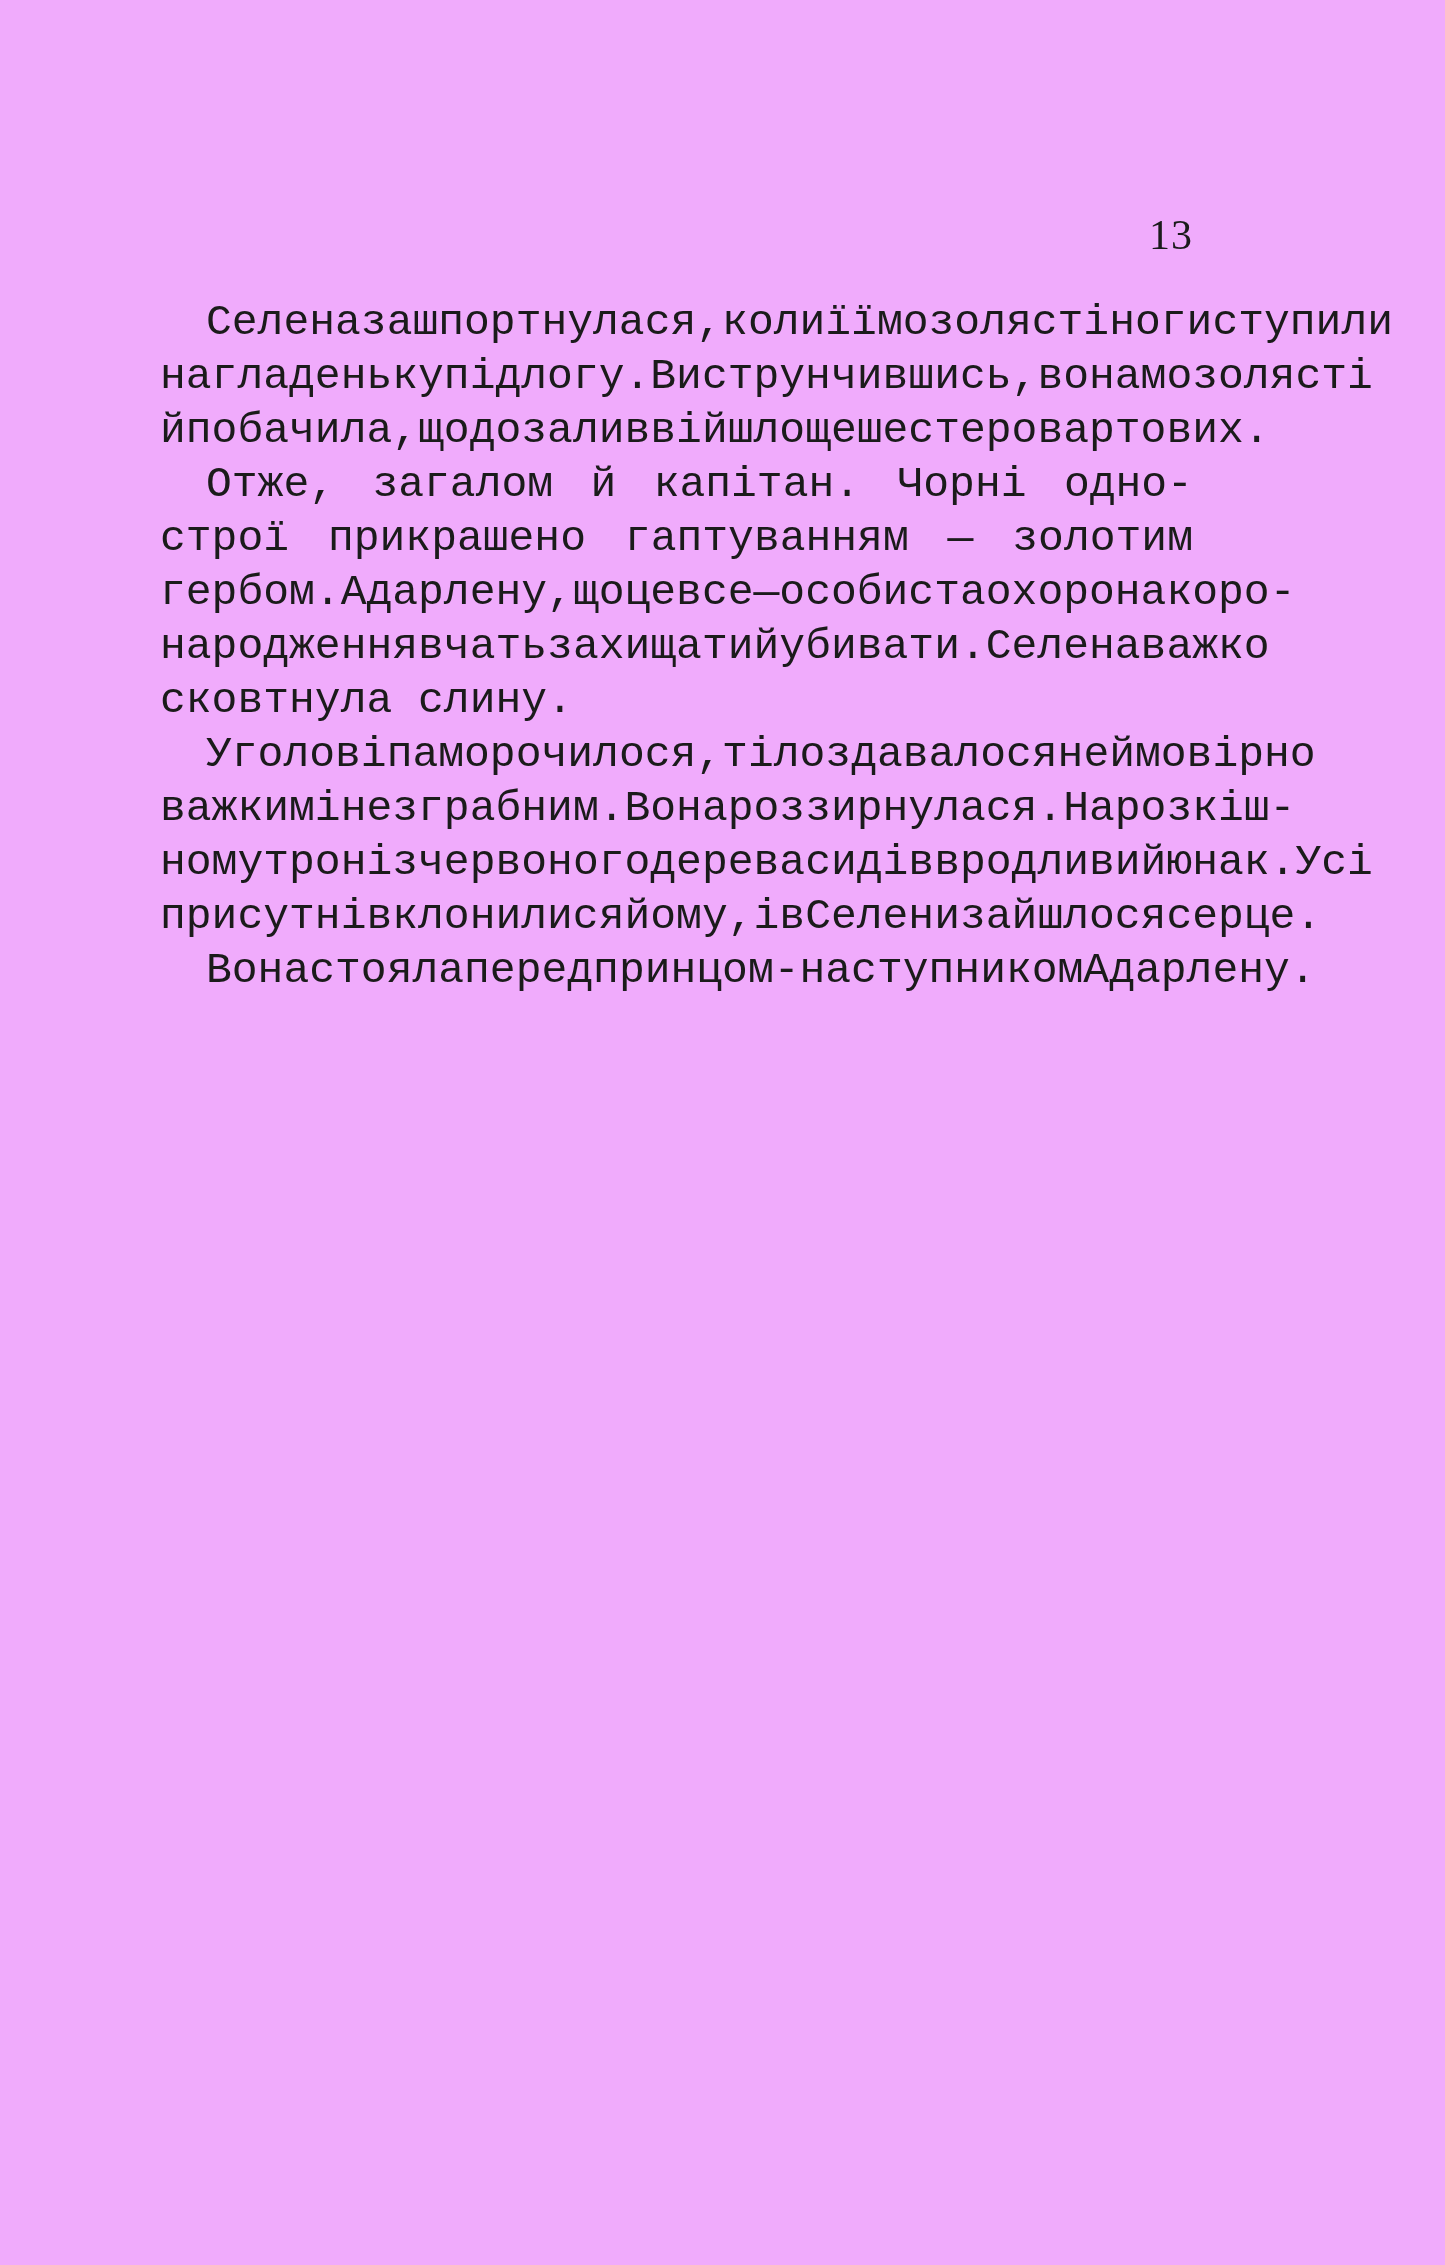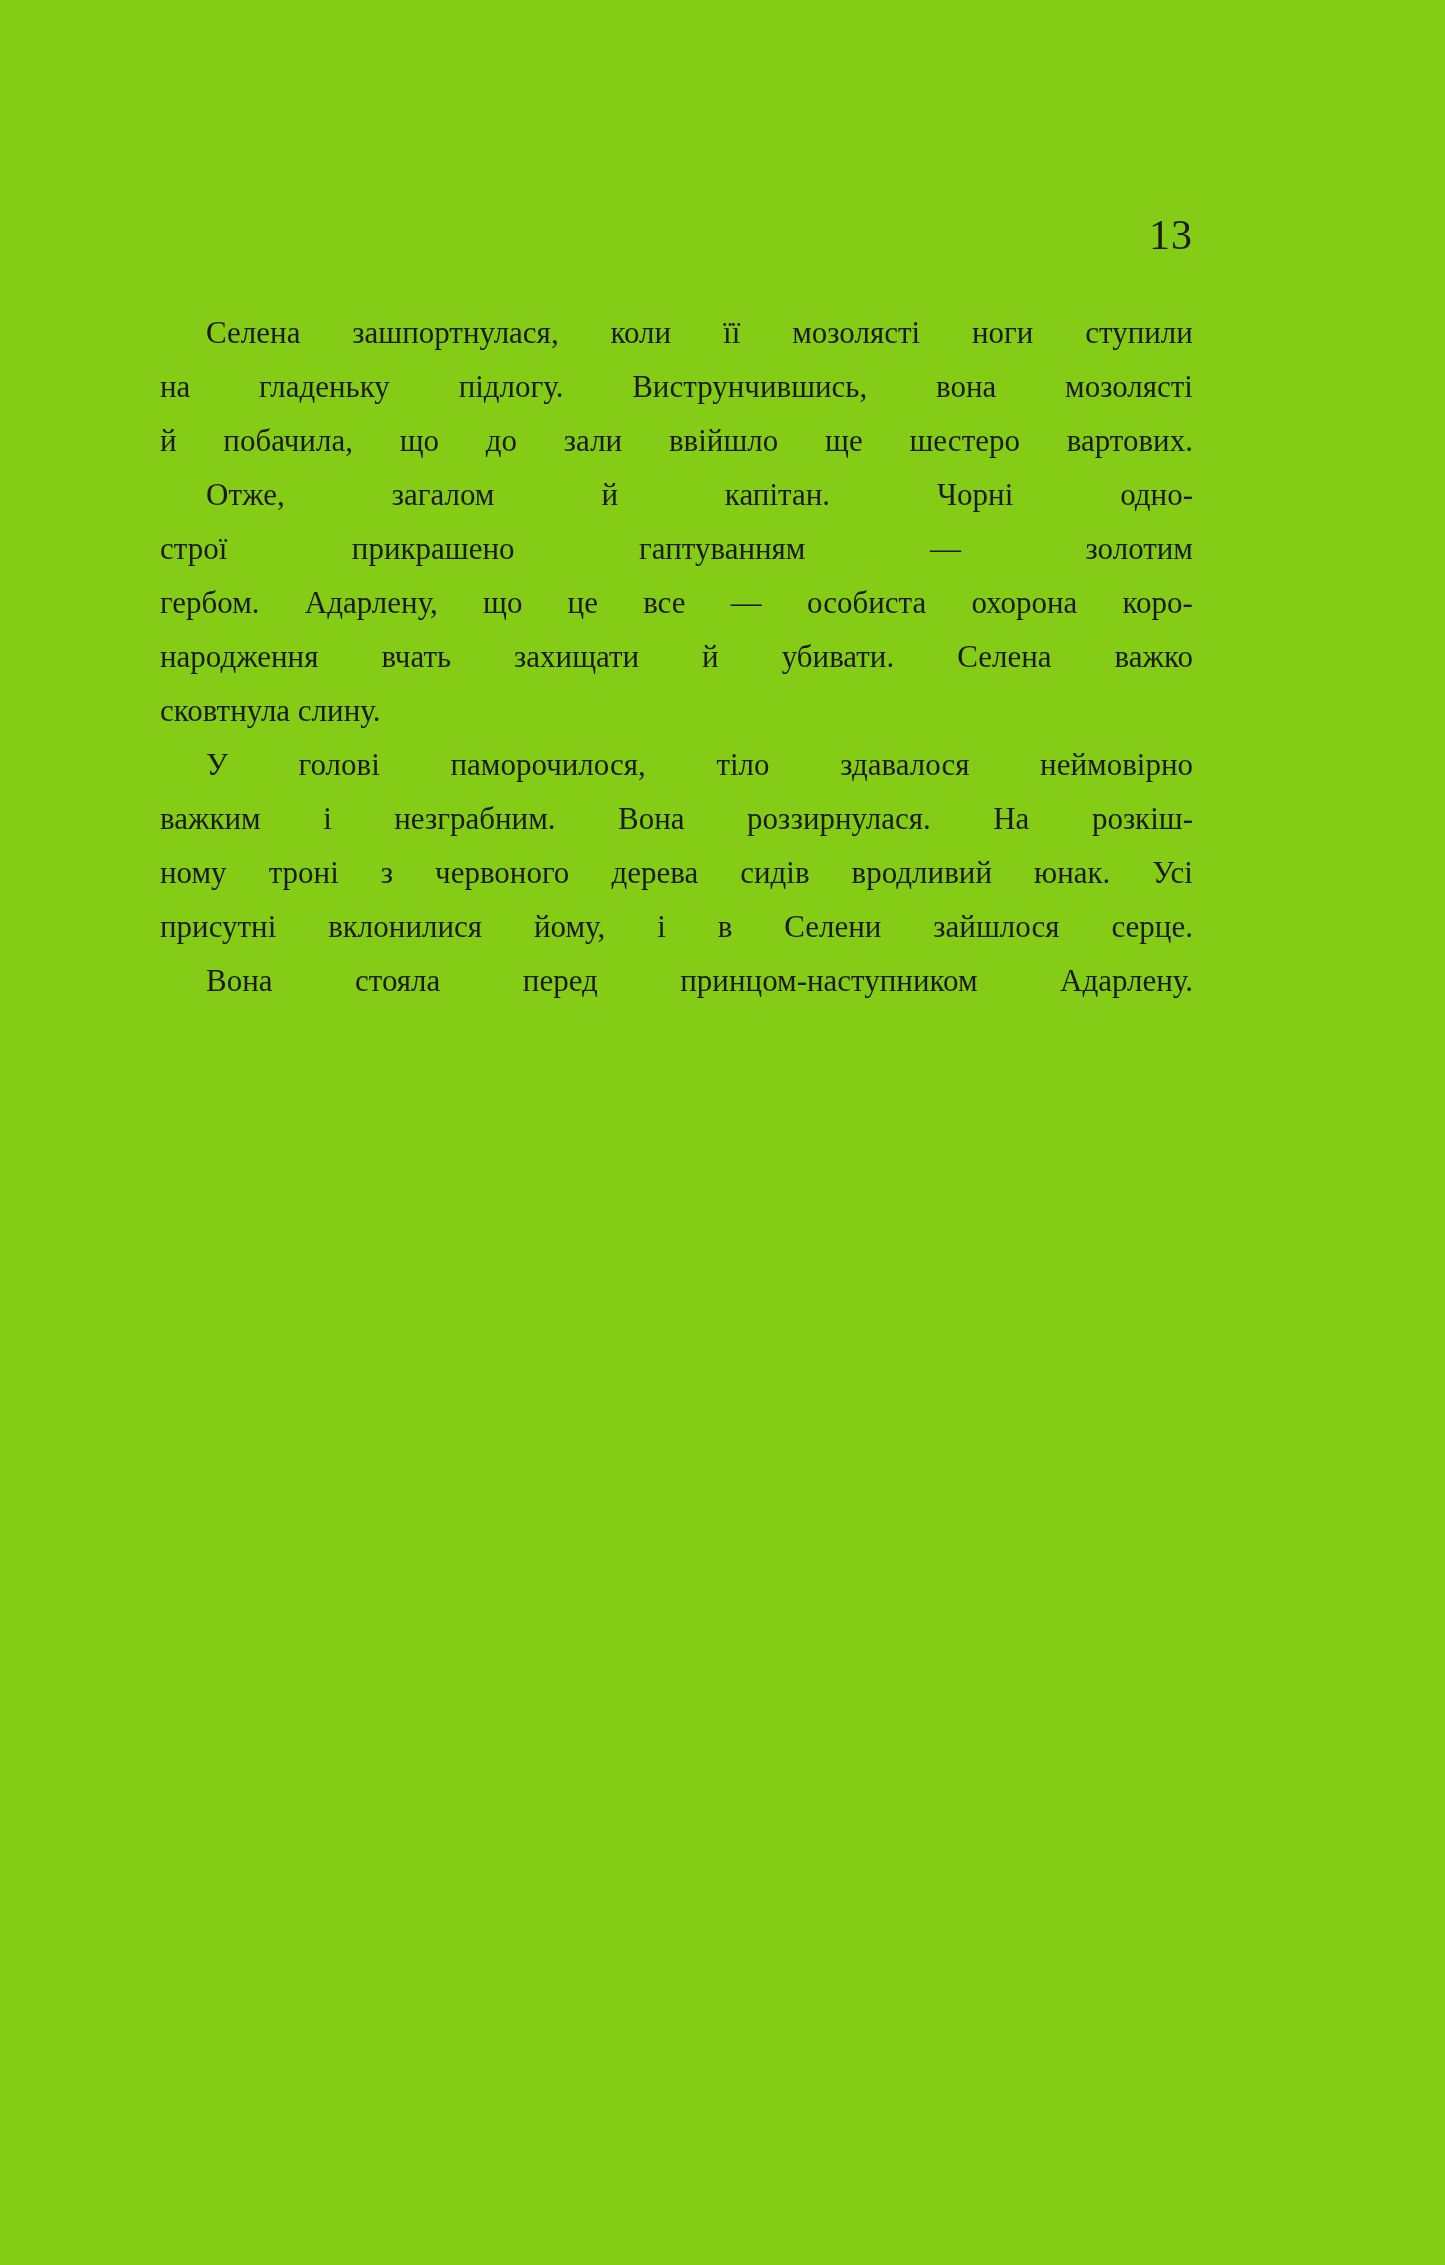--- a/index.html
+++ b/index.html
@@ -4,41 +4,42 @@
 <style>
   html, body {
     margin: 0;
     padding: 0;
     background: #ffffff;
   }
   .page {
     position: relative;
     width: 1445px;
     height: 2265px;
-    background: #84cc16;
+    background: #f0abfc;
     font-family: "Liberation Serif", "DejaVu Serif", serif;
     color: #1b1b1b;
     overflow: hidden;
   }
   .page-number {
     position: absolute;
     top: 215px;
     left: 160px;
     width: 1033px;
     text-align: right;
     font-size: 42px;
     line-height: 40px;
     letter-spacing: 1px;
   }
   .text-block {
     position: absolute;
-    top: 306px;
+    top: 296px;
     left: 160px;
     width: 1033px;
-    font-size: 31px;
+    font-size: 43px;
+    font-family: Liberation Mono, monospace;
   }
   .line {
     height: 54px;
     line-height: 54px;
     white-space: nowrap;
   }
   .line.justify {
     display: flex;
     justify-content: space-between;
   }

